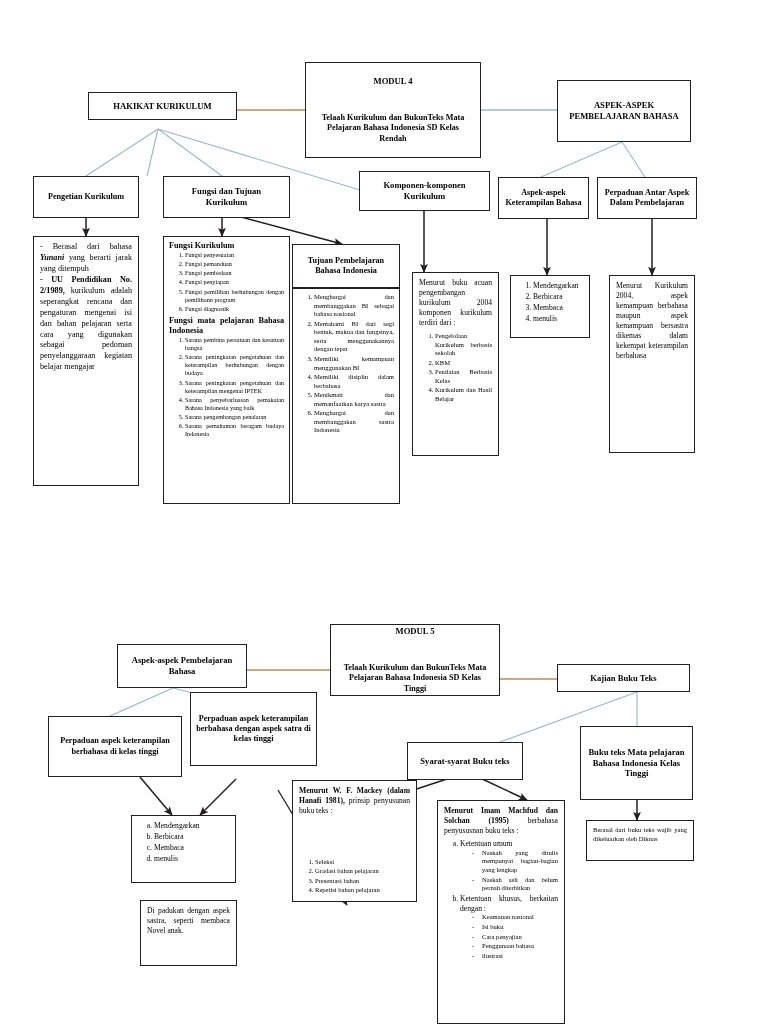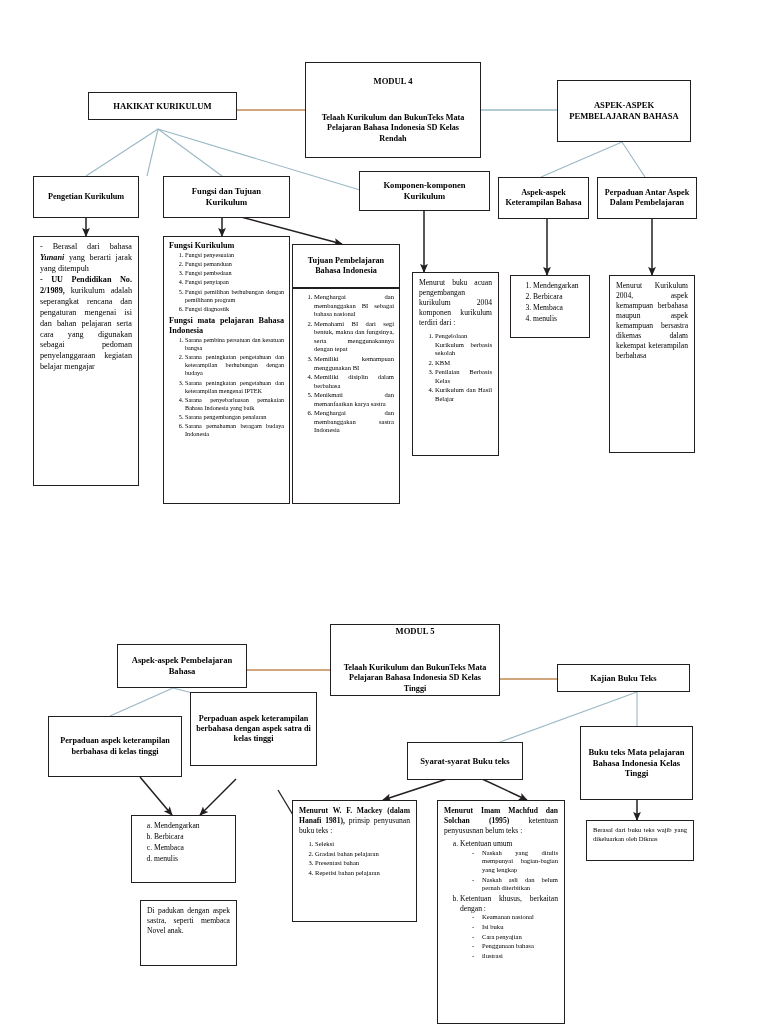--- a/index.html
+++ b/index.html
@@ -285,35 +285,35 @@
       <li>Berbicara</li>
       <li>Membaca</li>
       <li>menulis</li>
     </ol>
   </div>
 
   <div class="box body pad5" style="left:140px; top:900px; width:97px; height:66px;">
     <p class="para fs75">Di padukan dengan aspek sastra, seperti membaca Novel anak.</p>
   </div>
 
-  <div class="box body pad5" style="left:292px; top:800px; width:125px; height:122px;">
+  <div class="box body pad5" style="left:292px; top:780px; width:125px; height:122px;justify-content:space-between;">
     <p class="para fs75">
       <b>Menurut W. F. Mackey (dalam Hanafi 1981),</b><span> prinsip penyusunan buku teks :</span>
     </p>
     <ol class="num fs65" style="margin-top:4px;">
       <li>Seleksi</li>
       <li>Gradasi bahan pelajaran</li>
       <li>Presentasi bahan</li>
       <li>Repetisi bahan pelajaran</li>
     </ol>
   </div>
 
   <div class="box body pad5" style="left:437px; top:800px; width:128px; height:224px;">
     <p class="para fs75">
-      <b>Menurut Imam Machfud dan Solchan (1995)</b><span> ketentuan penyususnan belum teks :</span>
+      <b>Menurut Imam Machfud dan Solchan (1995)</b><span> berbahasa penyususnan buku teks :</span>
     </p>
     <ol class="alpha fs75" style="margin-top:3px;">
       <li style="list-style-position:outside;">
         <span>Ketentuan umum</span>
         <ul class="dash fs65">
           <li>Naskah yang ditulis mempunyai bagian-bagian yang lengkap</li>
           <li>Naskah asli dan belum pernah diterbitkan</li>
         </ul>
       </li>
       <li style="list-style-position:outside;">

